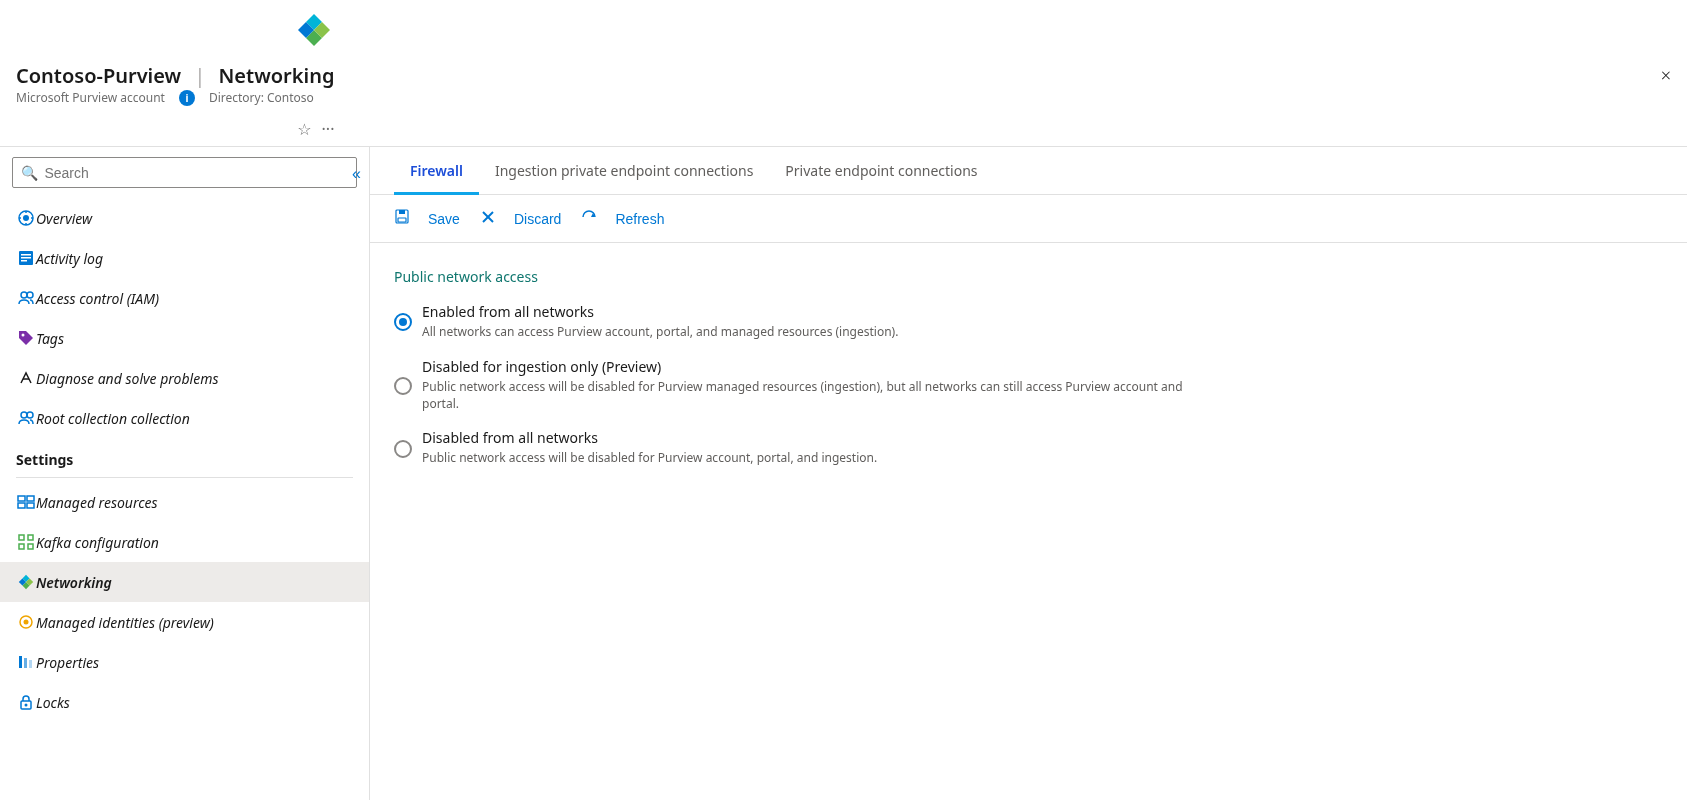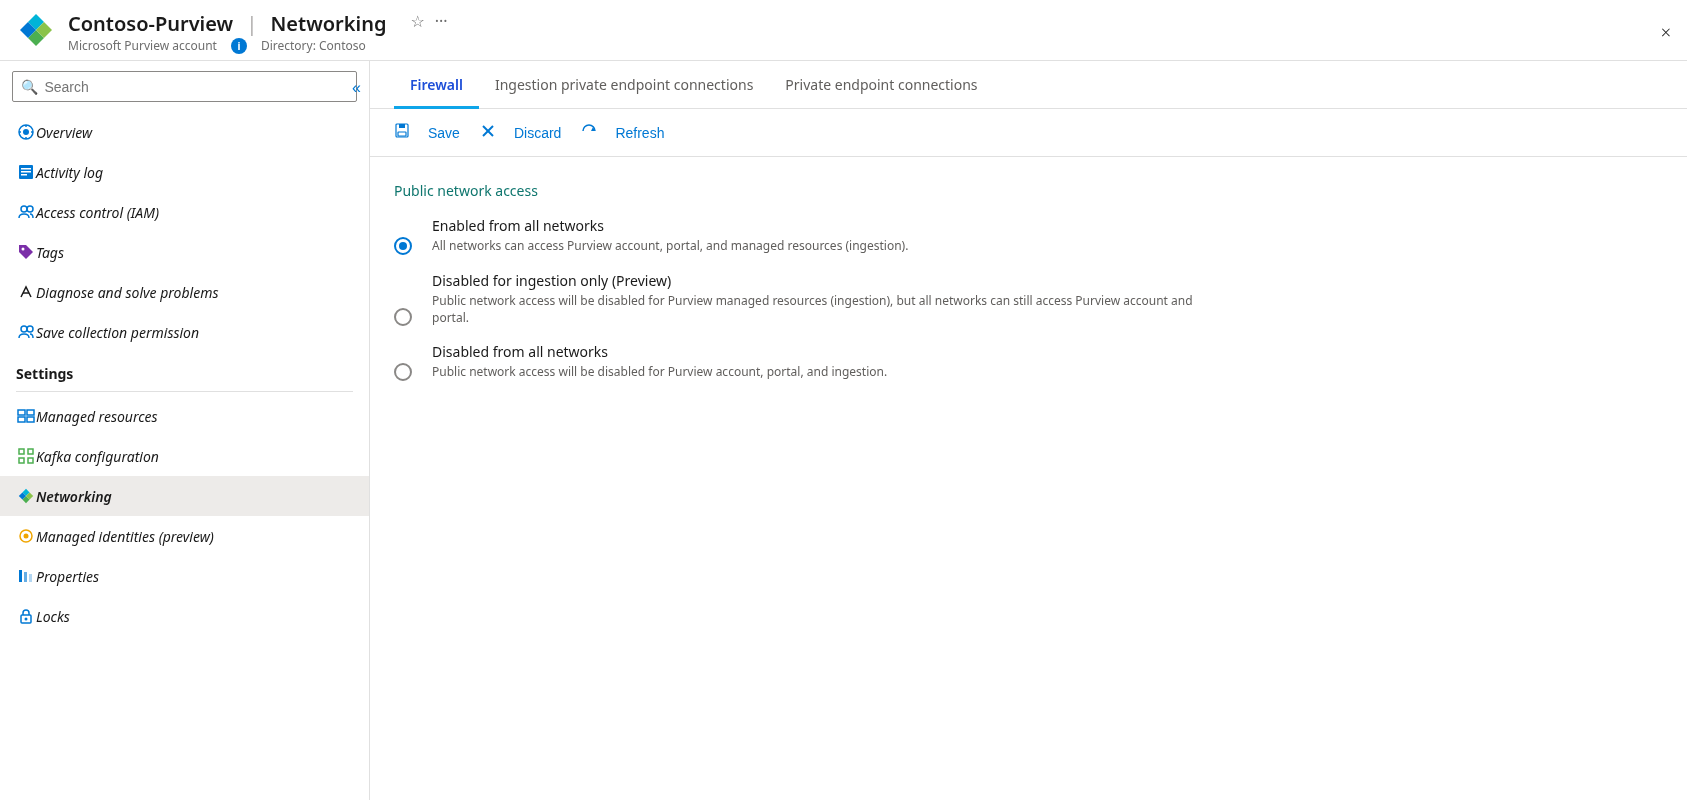--- a/index.html
+++ b/index.html
@@ -1,20 +1,20 @@
 <!DOCTYPE html>
 <html><head>
   <meta charset="utf-8">
   <style>
     * { box-sizing: border-box; margin: 0; padding: 0; }
     body { font-family: 'Segoe UI', system-ui, sans-serif; font-size: 14px; color: #1a1a1a; background: #fff; display: flex; flex-direction: column; height: 800px; overflow: hidden; }
 
     
     .top-bar { display: flex; align-items: center; justify-content: space-between; padding: 10px 16px 6px 16px; border-bottom: 1px solid #e0e0e0; flex-shrink: 0; }
-    .top-bar-left { display: flex; align-items: flex-start; gap: 12px; }
+    .top-bar-left { display: flex; align-items: flex-end; gap: 12px; flex-direction: column; }
     .purview-logo { width: 40px; height: 40px; }
     .title-block h1 { font-size: 20px; font-weight: 600; color: #1a1a1a; }
     .title-block .subtitle { font-size: 12px; color: #6e6e6e; display: flex; align-items: center; gap: 14px; }
     .title-actions { display: flex; align-items: center; gap: 10px; margin-left: 12px; }
     .star-icon, .ellipsis-icon { font-size: 16px; color: #6e6e6e; cursor: pointer; }
     .close-icon { font-size: 18px; color: #1a1a1a; cursor: pointer; font-weight: 300; }
     .info-badge { background: #0078d4; color: white; border-radius: 50%; width: 16px; height: 16px; font-size: 10px; display: inline-flex; align-items: center; justify-content: center; font-weight: 700; }
 
     
     .main-layout { display: flex; flex: 1; overflow: hidden; }
@@ -40,21 +40,21 @@
     .tab { padding: 14px 16px 12px; font-size: 14px; cursor: pointer; color: #605e5c; border-bottom: 3px solid transparent; margin-bottom: -1px; white-space: nowrap; }
     .tab.active { color: #1d4ed8; border-bottom: 3px solid #0ea5e9; font-weight: 600; }
 
     .toolbar { display: flex; align-items: center; gap: 20px; padding: 14px 24px; border-bottom: 1px solid #e0e0e0; }
     .toolbar-btn { display: flex; align-items: center; gap: 18px; cursor: pointer; color: #0078d4; font-size: 14px; background: none; border: none; padding: 0; }
 
     .section-content { padding: 24px; }
     .section-title { font-size: 14px; font-weight: 400; color: #0f766e; margin-bottom: 16px; }
 
     .radio-group { display: flex; flex-direction: column; gap: 16px; }
-    .radio-option { display: flex; align-items: flex-end; gap: 20px; }
+    .radio-option { display: flex; align-items: center; gap: 10px; }
     .radio-btn { width: 18px; height: 18px; border-radius: 50%; border: 2px solid #0078d4; flex-shrink: 0; margin-top: 2px; display: flex; align-items: center; justify-content: center; cursor: pointer; }
     .radio-btn.selected { border-color: #0078d4; }
     .radio-btn.selected::after { content: ''; width: 8px; height: 8px; border-radius: 50%; background: #0078d4; }
     .radio-btn.unselected { border: 2px solid #8a8886; }
     .radio-label { display: flex; flex-direction: column; gap: 3px; }
     .radio-title { font-size: 14px; font-weight: 400; color: #1a1a1a; }
     .radio-desc { font-size: 12px; color: #605e5c; max-width: 800px; line-height: 1.4; }
 
     
     svg { fill: currentColor; }
@@ -162,21 +162,21 @@
 
       <div class="nav-item">
         <span class="nav-icon">
           <svg width="18" height="18" viewBox="0 0 18 18">
               <circle cx="7" cy="6" r="3" fill="none" stroke="#0078d4" stroke-width="1.5"></circle>
               <circle cx="13" cy="6" r="3" fill="none" stroke="#0078d4" stroke-width="1.5"></circle>
               <path d="M2 15c0-3 2.5-4 5-4s5 1 5 4" fill="none" stroke="#0078d4" stroke-width="1.5"></path>
               <path d="M13 11c1.5 0 3 .7 3 4" fill="none" stroke="#0078d4" stroke-width="1.5"></path>
             </svg>
         </span>
-        <span>Save collection permission</span>
+        <span>Root collection collection</span>
       </div>
 
       <div class="section-label">Settings</div>
       <hr class="section-divider">
 
       <div class="nav-item">
         <span class="nav-icon">
           <svg width="18" height="18" viewBox="0 0 18 18">
               <rect x="1" y="3" width="7" height="5" fill="none" stroke="#0078d4" stroke-width="1.5"></rect>
               <rect x="10" y="3" width="7" height="5" fill="none" stroke="#0078d4" stroke-width="1.5"></rect>

